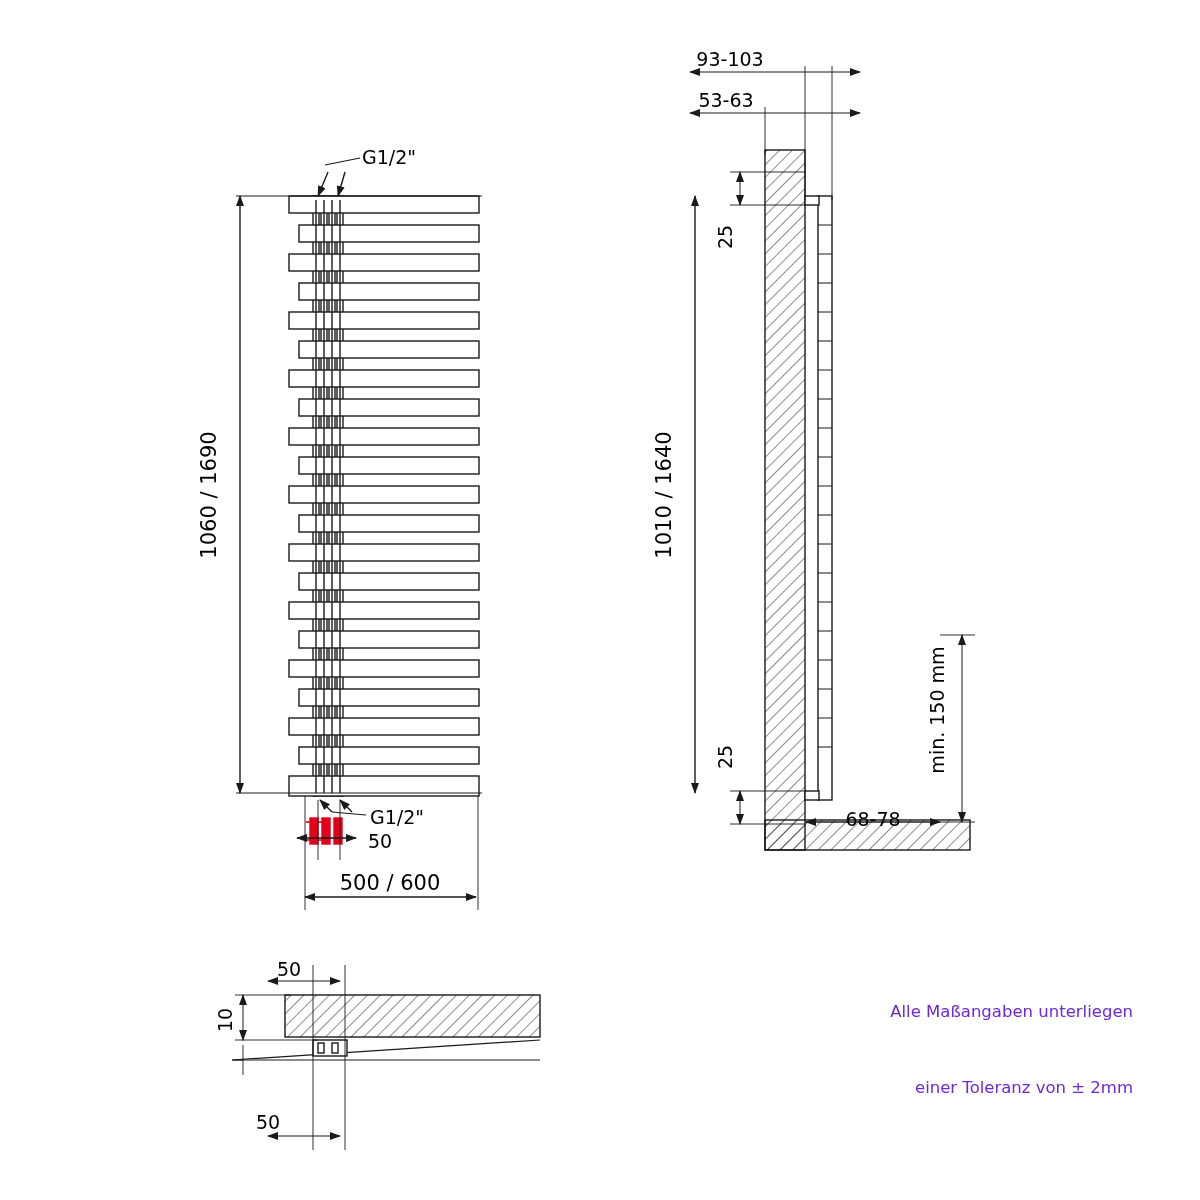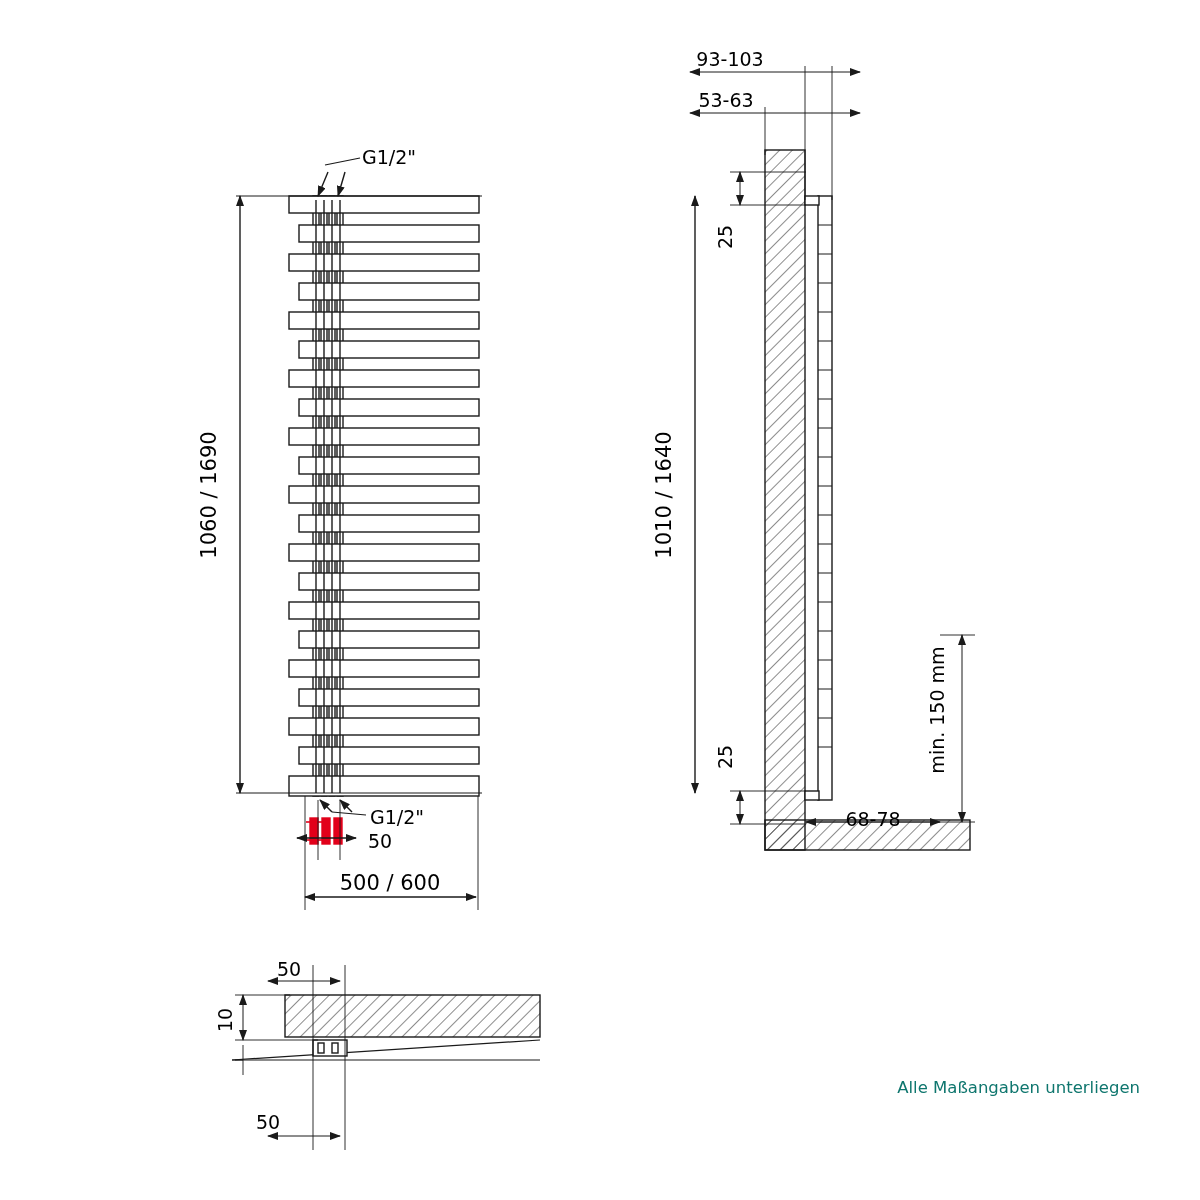--- a/index.html
+++ b/index.html
@@ -8,26 +8,26 @@
     background:#ffffff;
     font-family:"DejaVu Sans", sans-serif;
     color:#000;
     position:relative;
     overflow:hidden;
   }
   #stage{position:absolute;inset:0;}
   svg.diagram{position:absolute;left:0;top:0;width:1200px;height:1200px;}
   .note{
     position:absolute;
-    right:60px;
+    right:67px;
     bottom:48px;
     text-align:right;
     font-size:16.5px;
     line-height:1.55;
-    color:#0f766e;
+    color:#6d28d9;
     white-space:pre;
   }
 </style>
 </head>
 <body>
 
 <div id="stage">
 
   <svg class="diagram" viewBox="0 0 1200 1200">
     <defs>
@@ -231,15 +231,16 @@
       <text x="289" y="976" font-size="19" text-anchor="middle">50</text>
 
       <text x="232" y="1020" font-size="19" text-anchor="middle" transform="rotate(-90 232 1020)">10</text>
 
       <text x="268" y="1129" font-size="19" text-anchor="middle">50</text>
     </g>
   </svg>
 
   <div class="note">
     <div>Alle Maßangaben unterliegen</div>
+    <div>einer Toleranz von ± 2mm</div>
   </div>
 
 </div>
 
 </body></html>

